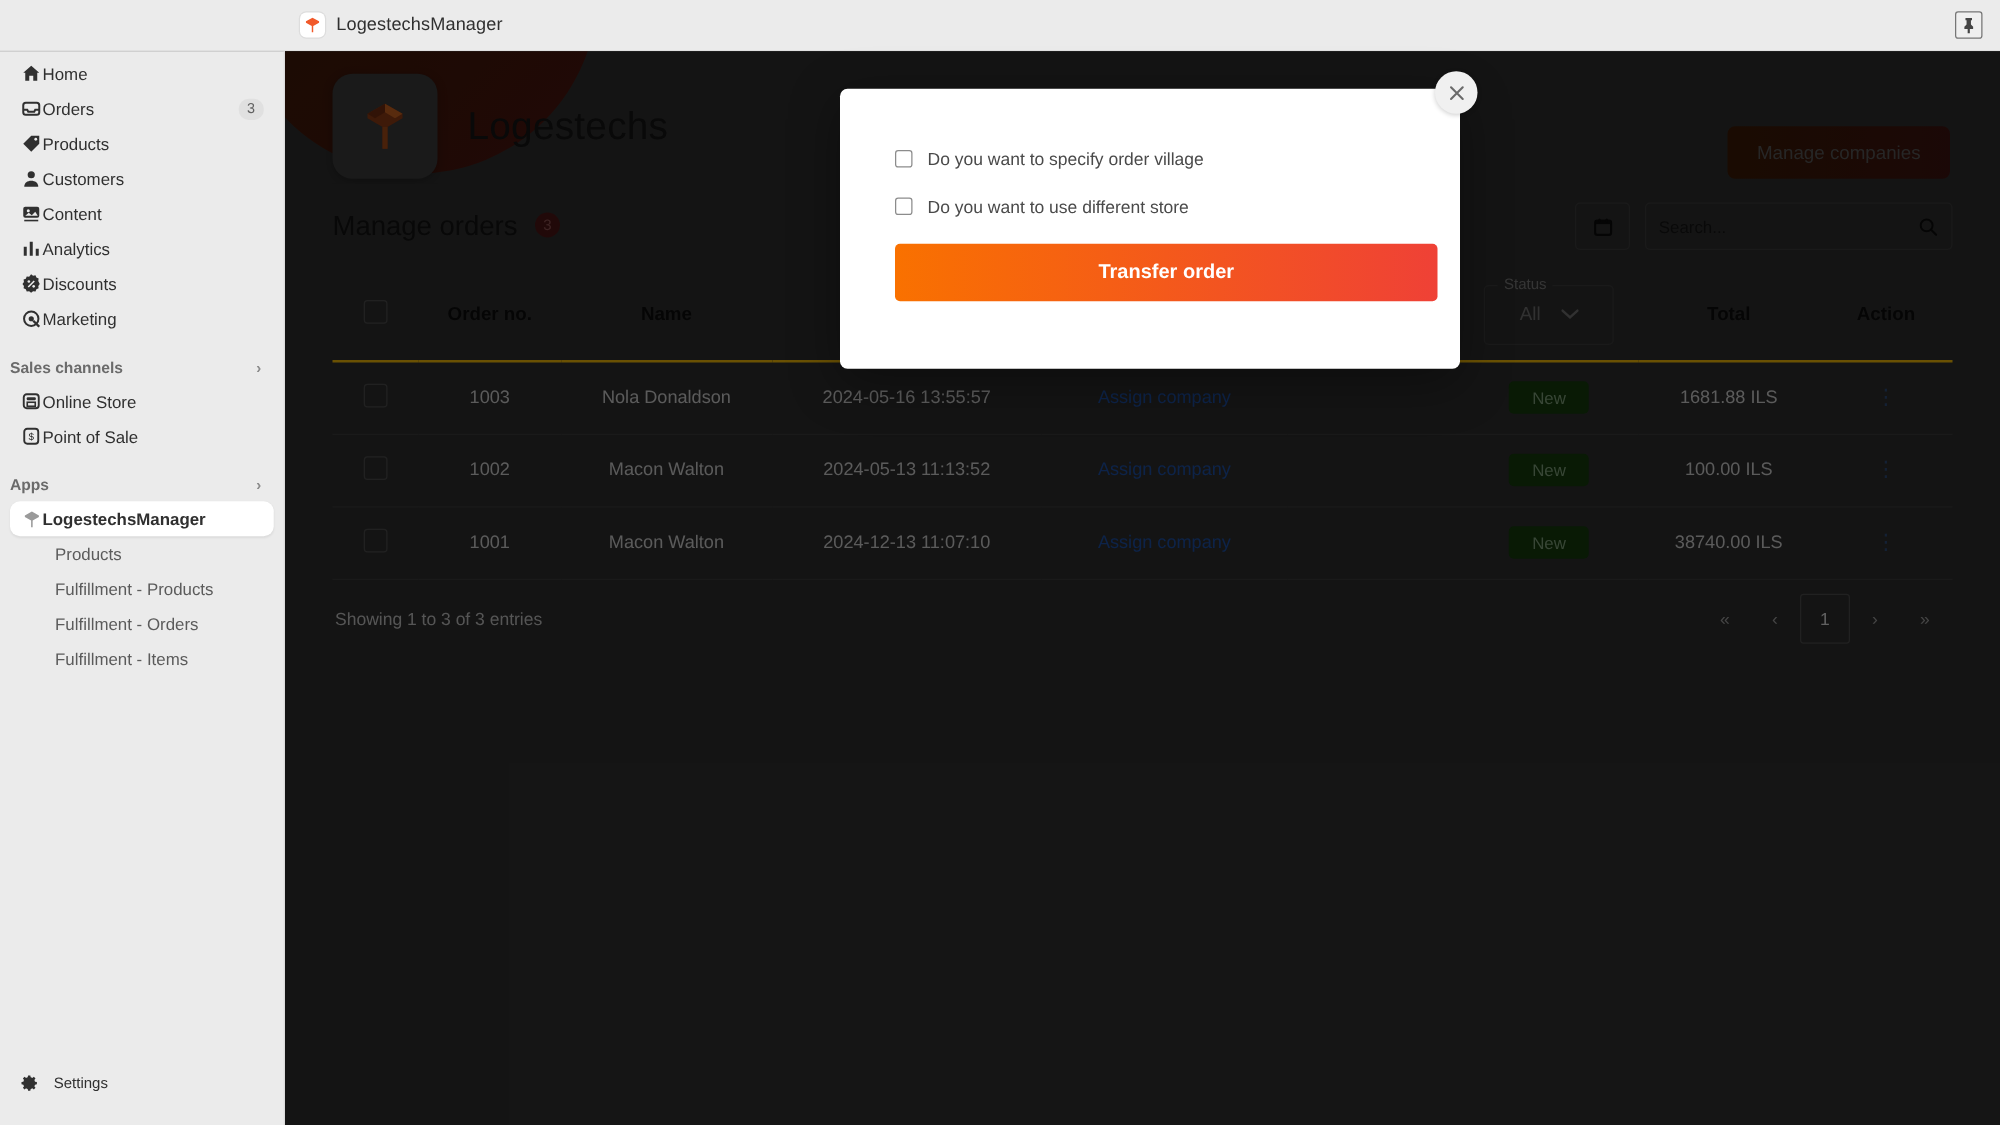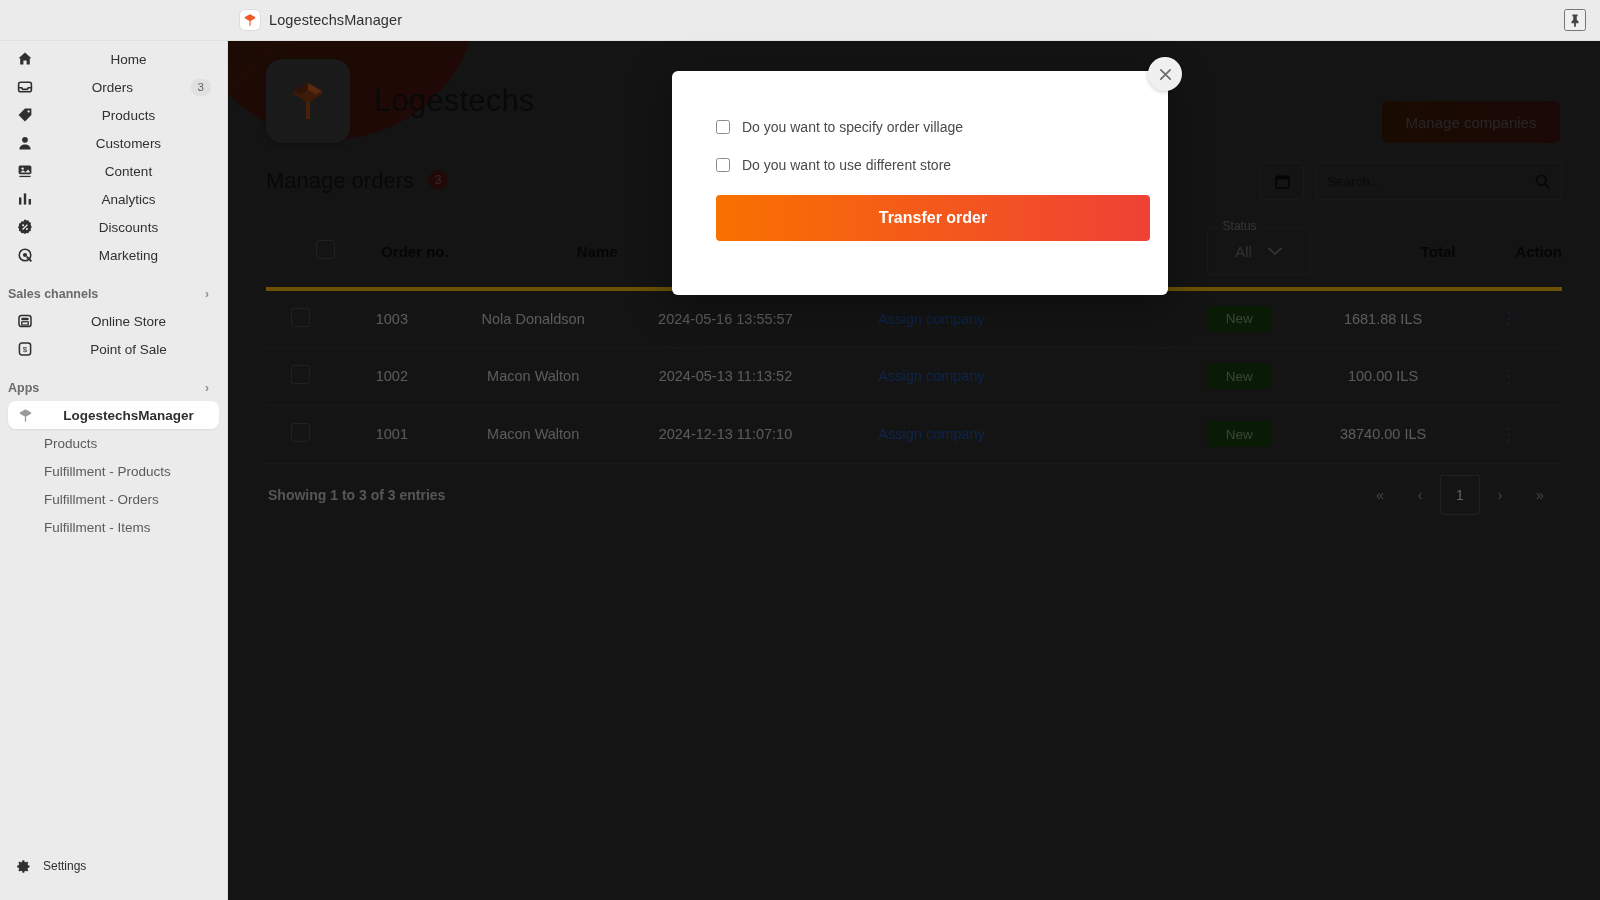--- a/index.html
+++ b/index.html
@@ -33,25 +33,24 @@
   }
 
   
   #sidebar {
     position: absolute; top: 41px; left: 0; width: 228px; height: 859px;
     background: #ebebeb;
     border-right: 1px solid #dcdcdc;
   }
   .nav-list { padding: 4px 8px 0 8px; }
   .nav-item {
-    display: flex; align-items: center; gap: 12px;
+    display: flex; align-items: center; gap: 0;
     height: 28px; padding: 0 8px; border-radius: 8px;
     font-size: 13.5px; color: #303030; margin-bottom: 0px;
     position: relative;
-    text-align: center;
   }
   .nav-item .ic { width: 18px; height: 18px; display:flex; align-items:center; justify-content:center; flex: 0 0 18px; }
   .nav-item .lbl { flex: 1; white-space: nowrap; }
   .nav-badge {
     background: #e0e0e0; color: #616161; border-radius: 8px;
     font-size: 11.5px; padding: 1px 7px; line-height: 15px;
   }
   .nav-spacer { height: 12px; }
   .group-header {
     display: flex; align-items: center; justify-content: space-between;
@@ -138,21 +137,21 @@
   #search-input {
     flex: 1; background: transparent; border: none; outline: none;
     color: #c8c8c8; font-size: 13.5px; font-family: "Liberation Sans", sans-serif;
   }
   #search-input::placeholder { color: #151515; }
 
   
   #orders-table { width: 100%; border-collapse: collapse; }
   #orders-table thead th {
     height: 74px; font-size: 15px; color: #0d0d0d; font-weight: bold;
-    text-align: right; border-bottom: 4px solid #eab308;
+    text-align: center; border-bottom: 2px solid #eab308;
     vertical-align: middle;
   }
   #orders-table tbody td {
     height: 58px; font-size: 14.5px; color: #c9c9c9;
     text-align: center; border-bottom: 1px solid #3a3a3a;
     vertical-align: middle;
   }
   .cb {
     width: 19px; height: 19px; border: 1px solid #4b4b4b; border-radius: 3px;
     display: inline-block; background: transparent; cursor: pointer;
@@ -184,21 +183,21 @@
   }
   .filter-value {
     display: flex; align-items: center; gap: 16px;
     font-size: 15px; color: #6e6e6e; font-weight: normal;
   }
 
   
   #table-footer {
     display: flex; align-items: center; height: 62px; padding: 0 2px;
   }
-  #entries-text { font-size: 14px; color: #bdbdbd; font-weight: bold; }
+  #entries-text { font-size: 14px; color: #bdbdbd; }
   #pagination { margin-left: auto; display: flex; align-items: center; gap: 0; }
   .pg {
     min-width: 40px; height: 40px; display: flex; align-items: center; justify-content: center;
     color: #9a9a9a; font-size: 14px; cursor: pointer; background: transparent; border: none;
     font-family: "Liberation Sans", sans-serif;
   }
   .pg.current {
     border: 1px solid #4a4a4a; border-radius: 3px; color: #d8d8d8;
     width: 40px; height: 40px;
   }

